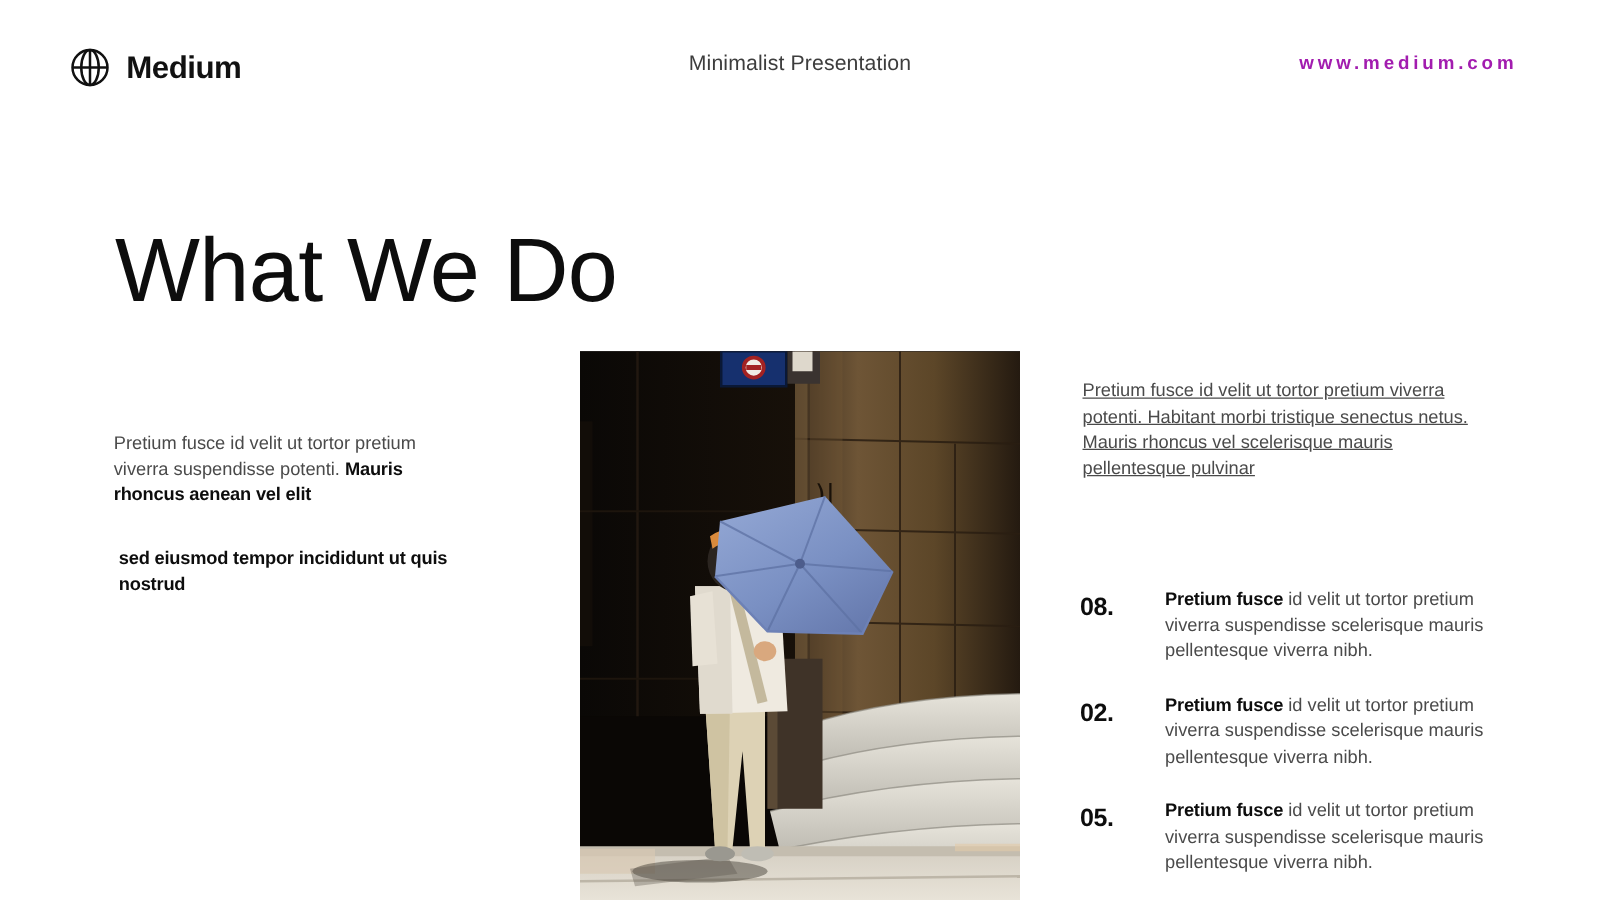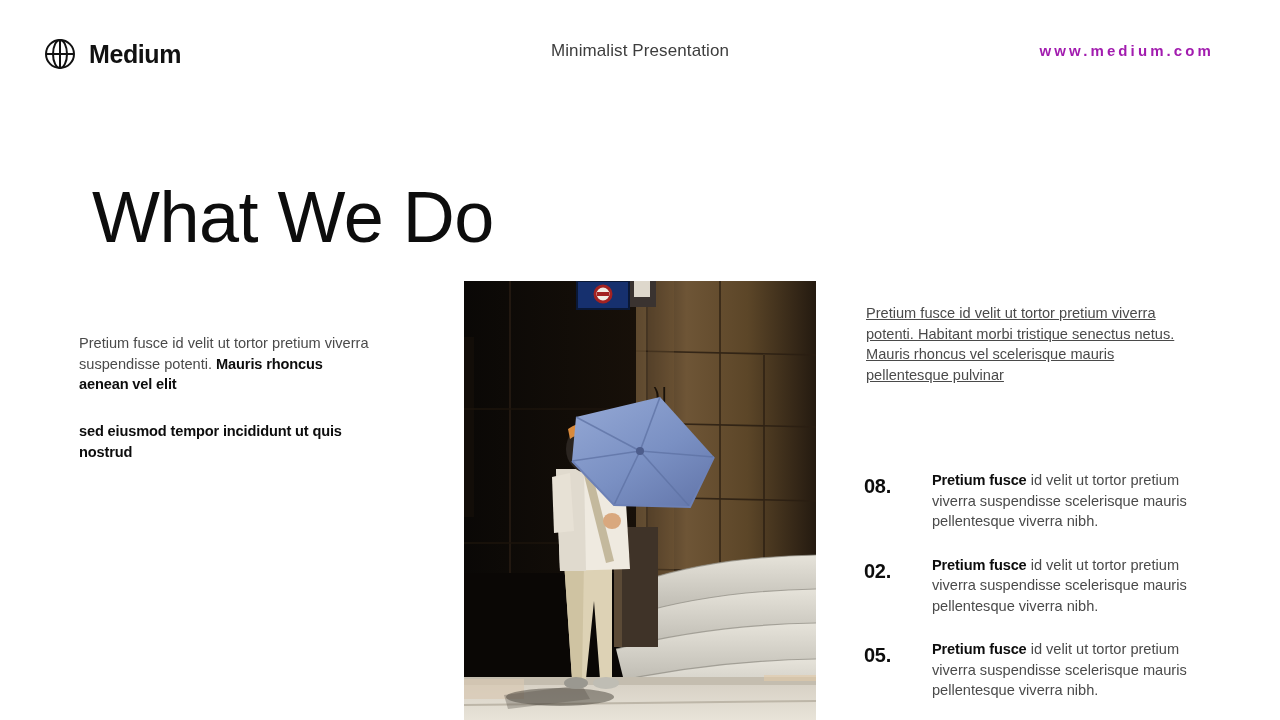--- a/index.html
+++ b/index.html
@@ -18,21 +18,21 @@
   .slide {
     position: relative;
     width: 1280px;
     height: 720px;
     background: #ffffff;
   }
 
   
   .header-logo {
     position: absolute;
-    left: 44px;
+    left: 56px;
     top: 38px;
     display: flex;
     align-items: center;
     gap: 13px;
   }
   .globe-icon {
     width: 32px;
     height: 32px;
     display: block;
   }
@@ -82,38 +82,38 @@
   .left-col {
     position: absolute;
     left: 79px;
     top: 333px;
     width: 290px;
   }
   .left-para {
     font-size: 14.6px;
     line-height: 20.5px;
     color: #4a4a4a;
-    margin: 0;
+    margin: 12px;
   }
   .left-para .emph {
     font-weight: 700;
     color: #0d0d0d;
     letter-spacing: -0.15px;
   }
   .left-note {
     position: absolute;
     left: 79px;
     top: 421px;
     width: 290px;
     font-size: 14.6px;
     line-height: 20.5px;
     font-weight: 700;
     color: #0d0d0d;
     letter-spacing: -0.15px;
-    margin: 0;
+    margin: 16px;
   }
 
   
   .photo {
     position: absolute;
     left: 464px;
     top: 281px;
     width: 352px;
     height: 439px;
     overflow: hidden;

